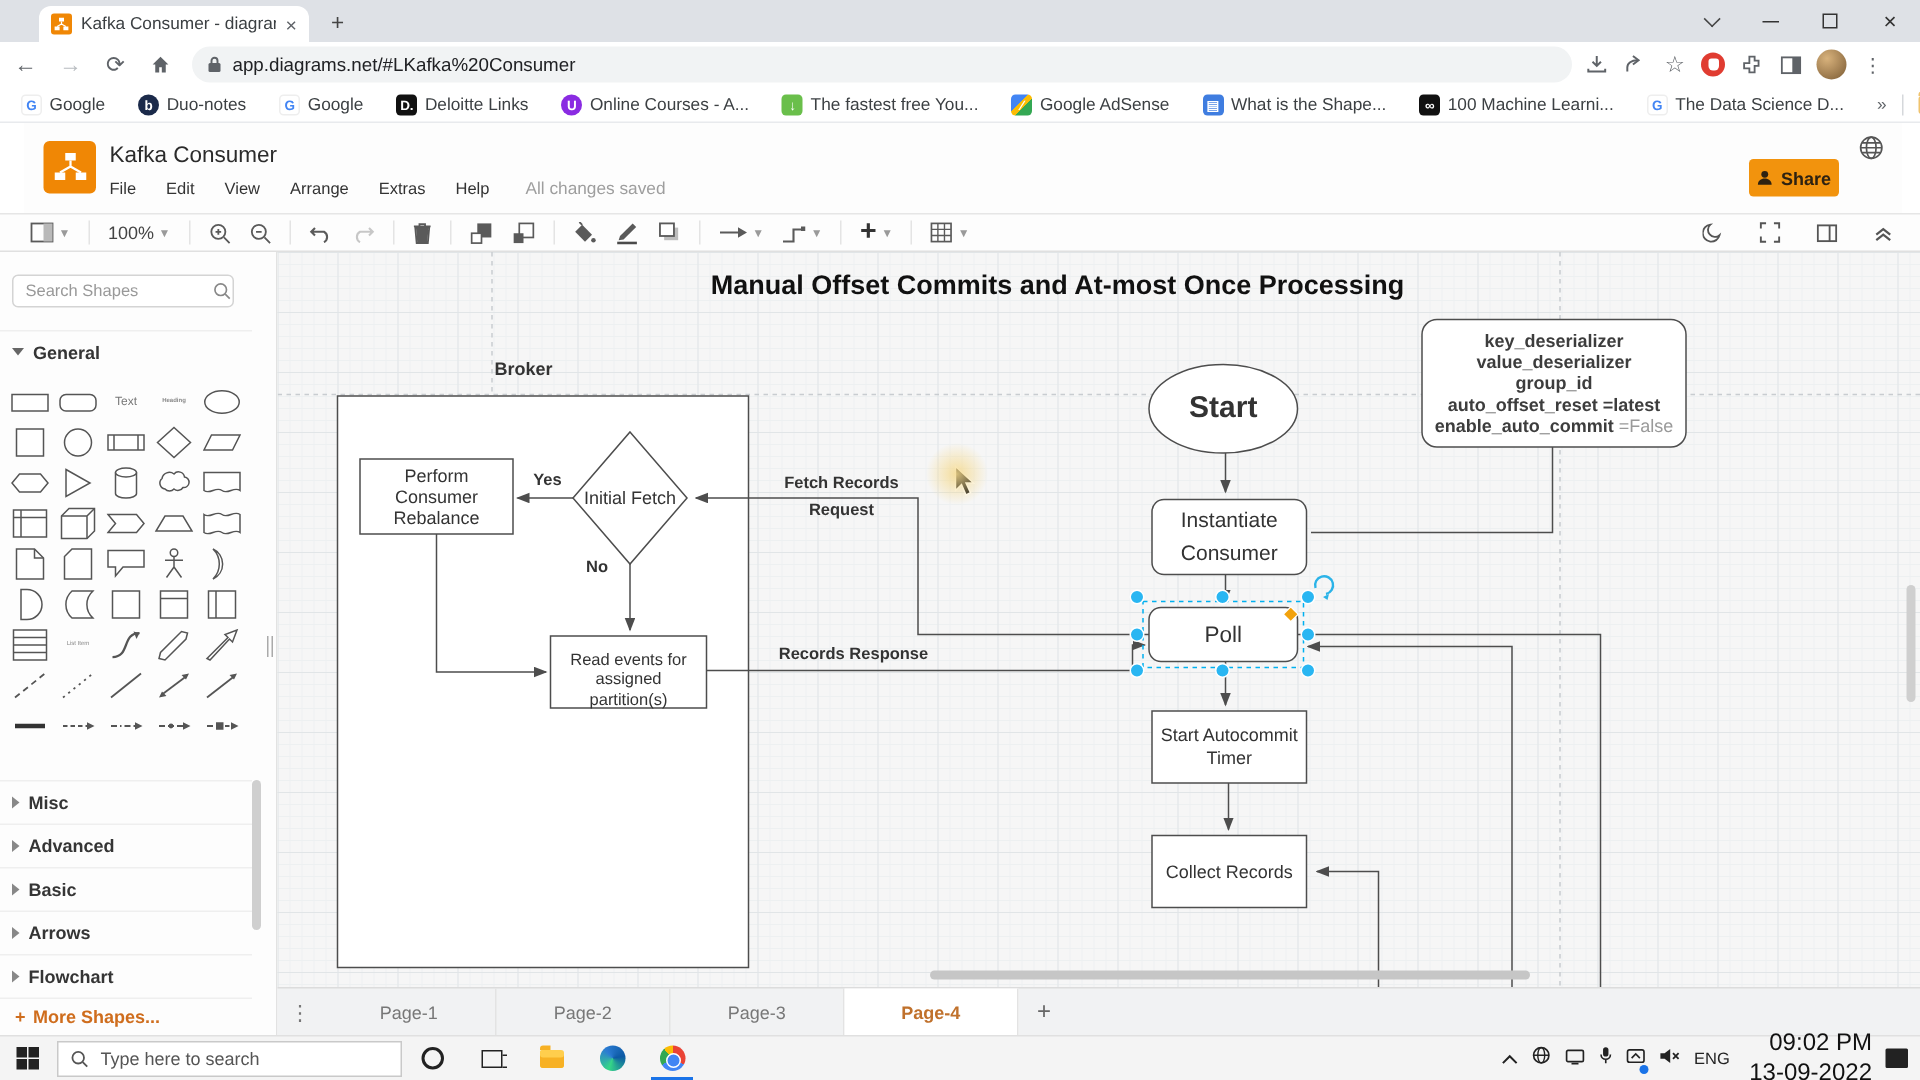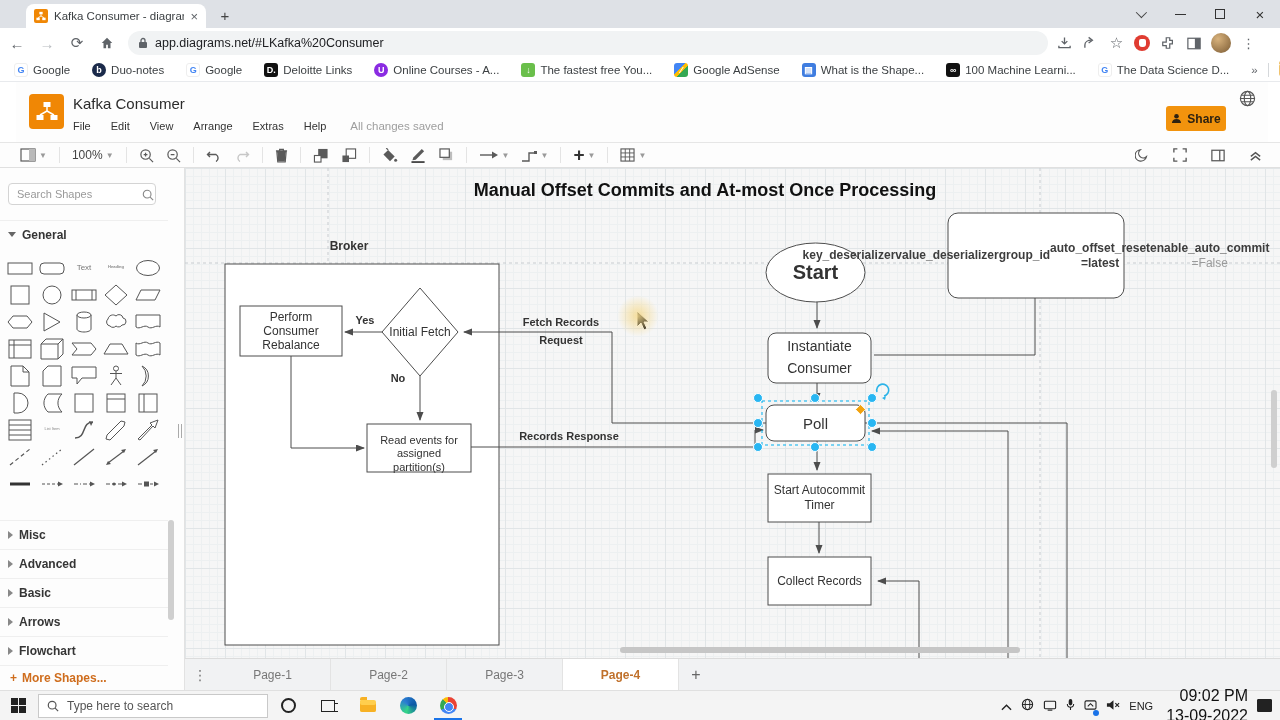--- a/index.html
+++ b/index.html
@@ -785,21 +785,21 @@
   <div class="node-label" style="left:182px; top:256px; width:104px; height:60px; font-size:11px; line-height:1.2;">Read events for
 assigned
 partition(s)</div>
   <div class="node-label" style="left:581px; top:75px; width:99px; height:59px; font-size:20px; font-weight:bold;">Start</div>
   <div class="node-label" style="left:583px; top:165px; width:103px; height:50px; font-size:14px; line-height:1.55;">Instantiate
 Consumer</div>
   <div class="node-label" style="left:581px; top:237px; width:99px; height:36px; font-size:15px;">Poll</div>
   <div class="node-label" style="left:583px; top:306px; width:103px; height:48px; font-size:12px; line-height:1.25;">Start Autocommit
 Timer</div>
   <div class="node-label" style="left:583px; top:389px; width:103px; height:48px; font-size:12px;">Collect Records</div>
-  <div class="node-label" style="left:763px; top:45px; width:176px; height:85px; font-size:12px; font-weight:bold; line-height:1.2; color:#3d3d3d; ">
+  <div class="node-label" style="left:763px; top:45px; width:176px; height:85px; font-size:12px; font-weight:bold; line-height:1.2; color:#3d3d3d; flex-direction:column;">
     <span>key_deserializer</span>
     <span>value_deserializer</span>
     <span>group_id</span>
     <span>auto_offset_reset =latest</span>
     <span><span>enable_auto_commit</span> <span style="color:#9a9a9a; font-weight:normal;">=False</span></span>
   </div>
 
   <div class="edge-label" style="left:166px; top:146px; width:28px;">Yes</div>
   <div class="edge-label" style="left:200px; top:204px; width:26px;">No</div>
   <div class="edge-label" style="left:331px; top:148px; width:90px;">Fetch Records</div>

